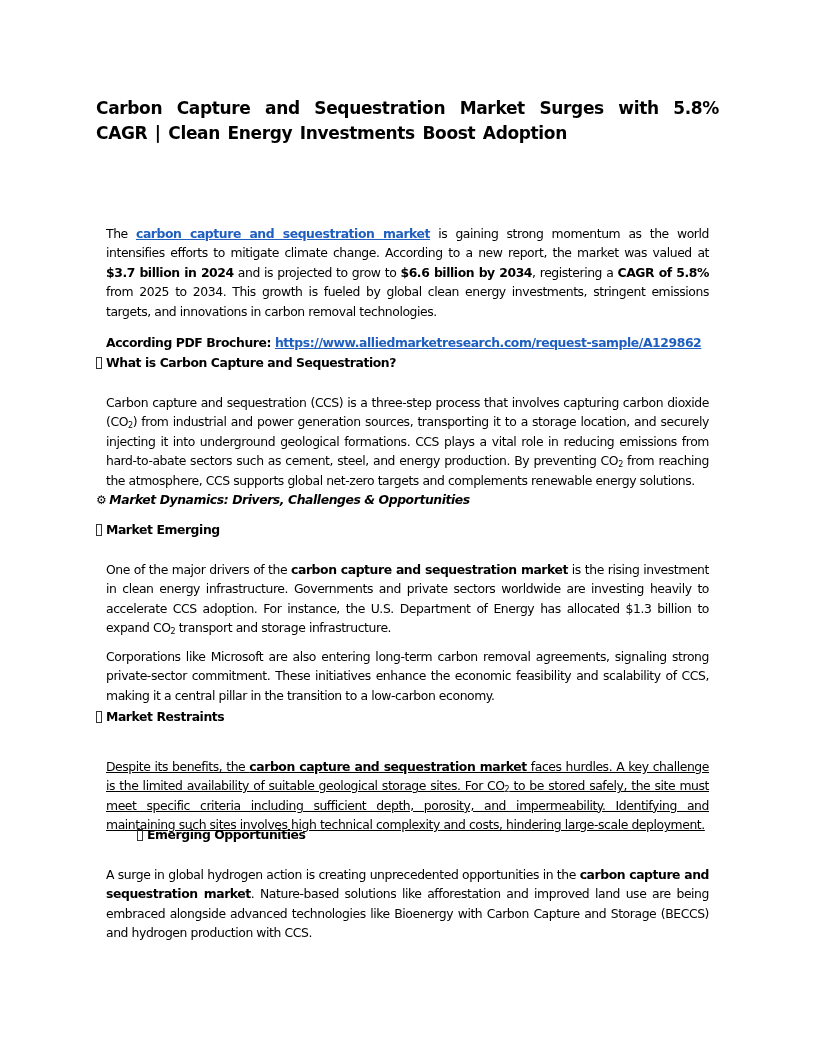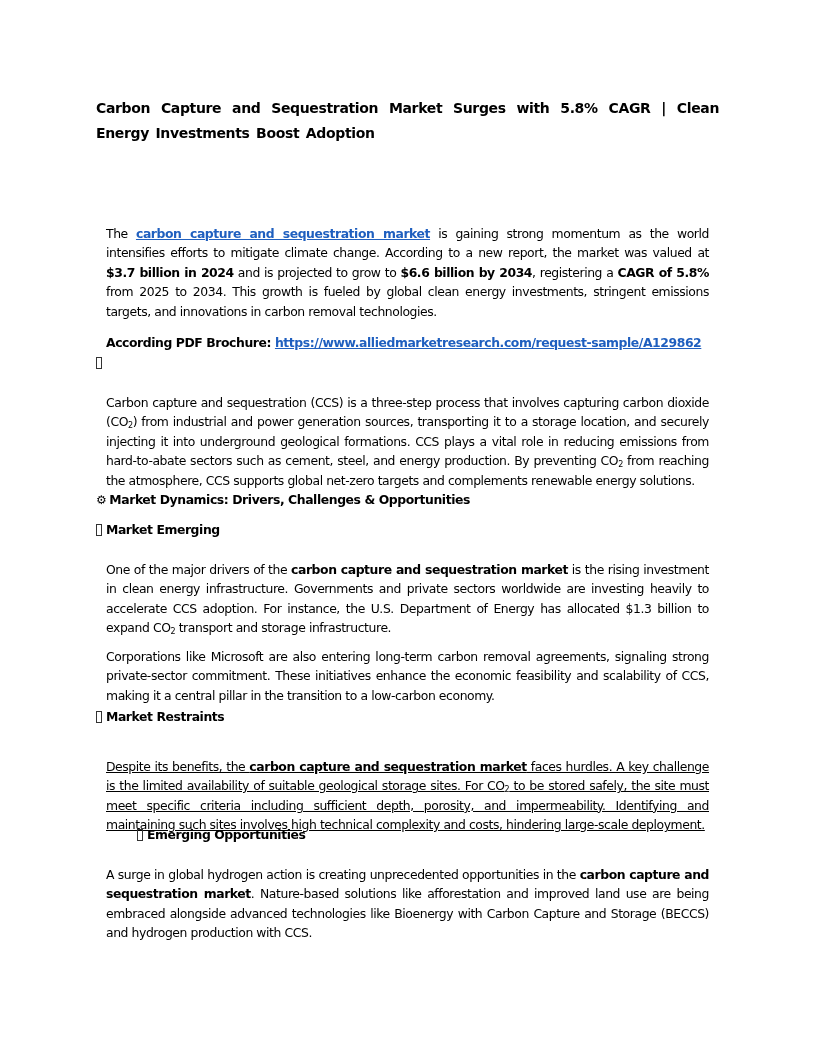--- a/index.html
+++ b/index.html
@@ -13,21 +13,21 @@
     }
     .page {
       position: absolute;
       left: 96px;
       top: 96px;
       width: 623px;
     }
     .title {
       font-family: "DejaVu Sans", sans-serif;
       font-weight: bold;
-      font-size: 14px;
+      font-size: 17px;
       line-height: 25px;
       text-align: justify;
       text-align-last: left;
       margin: 0;
       letter-spacing: -0.35px;
       word-spacing: 2px;
     }
     .body-text {
       position: absolute;
       left: 96px;
@@ -77,27 +77,27 @@
 
   <div class="para" style="top:214px;">
     <p><span>The </span><a class="link" href="#">carbon capture and sequestration market</a><span> is gaining strong momentum as the world intensifies efforts to mitigate climate change. According to a new report, the market was valued at </span><b>$3.7 billion in 2024</b><span> and is projected to grow to </span><b>$6.6 billion by 2034</b><span>, registering a </span><b>CAGR of 5.8%</b><span> from 2025 to 2034. This growth is fueled by global clean energy investments, stringent emissions targets, and innovations in carbon removal technologies.</span></p>
   </div>
 
   <div class="para" style="top:323px;">
     <p><b>According PDF Brochure: </b><a class="link" href="#">https://www.alliedmarketresearch.com/request-sample/A129862</a></p>
   </div>
 
   <div class="heading" style="top:353px;">
-    <span class="tofu"></span>
+    <span class="tofu"></span><span>What is Carbon Capture and Sequestration?</span>
   </div>
   <div class="para" style="top:383px;">
     <p><span>Carbon capture and sequestration (CCS) is a three-step process that involves capturing carbon dioxide (CO</span><sub class="co2">2</sub><span>) from industrial and power generation sources, transporting it to a storage location, and securely injecting it into underground geological formations. CCS plays a vital role in reducing emissions from hard-to-abate sectors such as cement, steel, and energy production. By preventing CO</span><sub class="co2">2</sub><span> from reaching the atmosphere, CCS supports global net-zero targets and complements renewable energy solutions.</span></p>
   </div>
 
-  <div class="heading" style="top:490px;">
+  <div class="heading" style="top:490px;font-style:italic;">
     <span class="gear">⚙</span><span>Market Dynamics: Drivers, Challenges &amp; Opportunities</span>
   </div>
 
   <div class="heading" style="top:520px;">
     <span class="tofu"></span><span>Market Emerging</span>
   </div>
   <div class="para" style="top:550px;">
     <p><span>One of the major drivers of the </span><b>carbon capture and sequestration market</b><span> is the rising investment in clean energy infrastructure. Governments and private sectors worldwide are investing heavily to accelerate CCS adoption. For instance, the U.S. Department of Energy has allocated $1.3 billion to expand CO</span><sub class="co2">2</sub><span> transport and storage infrastructure.</span></p>
   </div>
   <div class="para" style="top:637px;">

